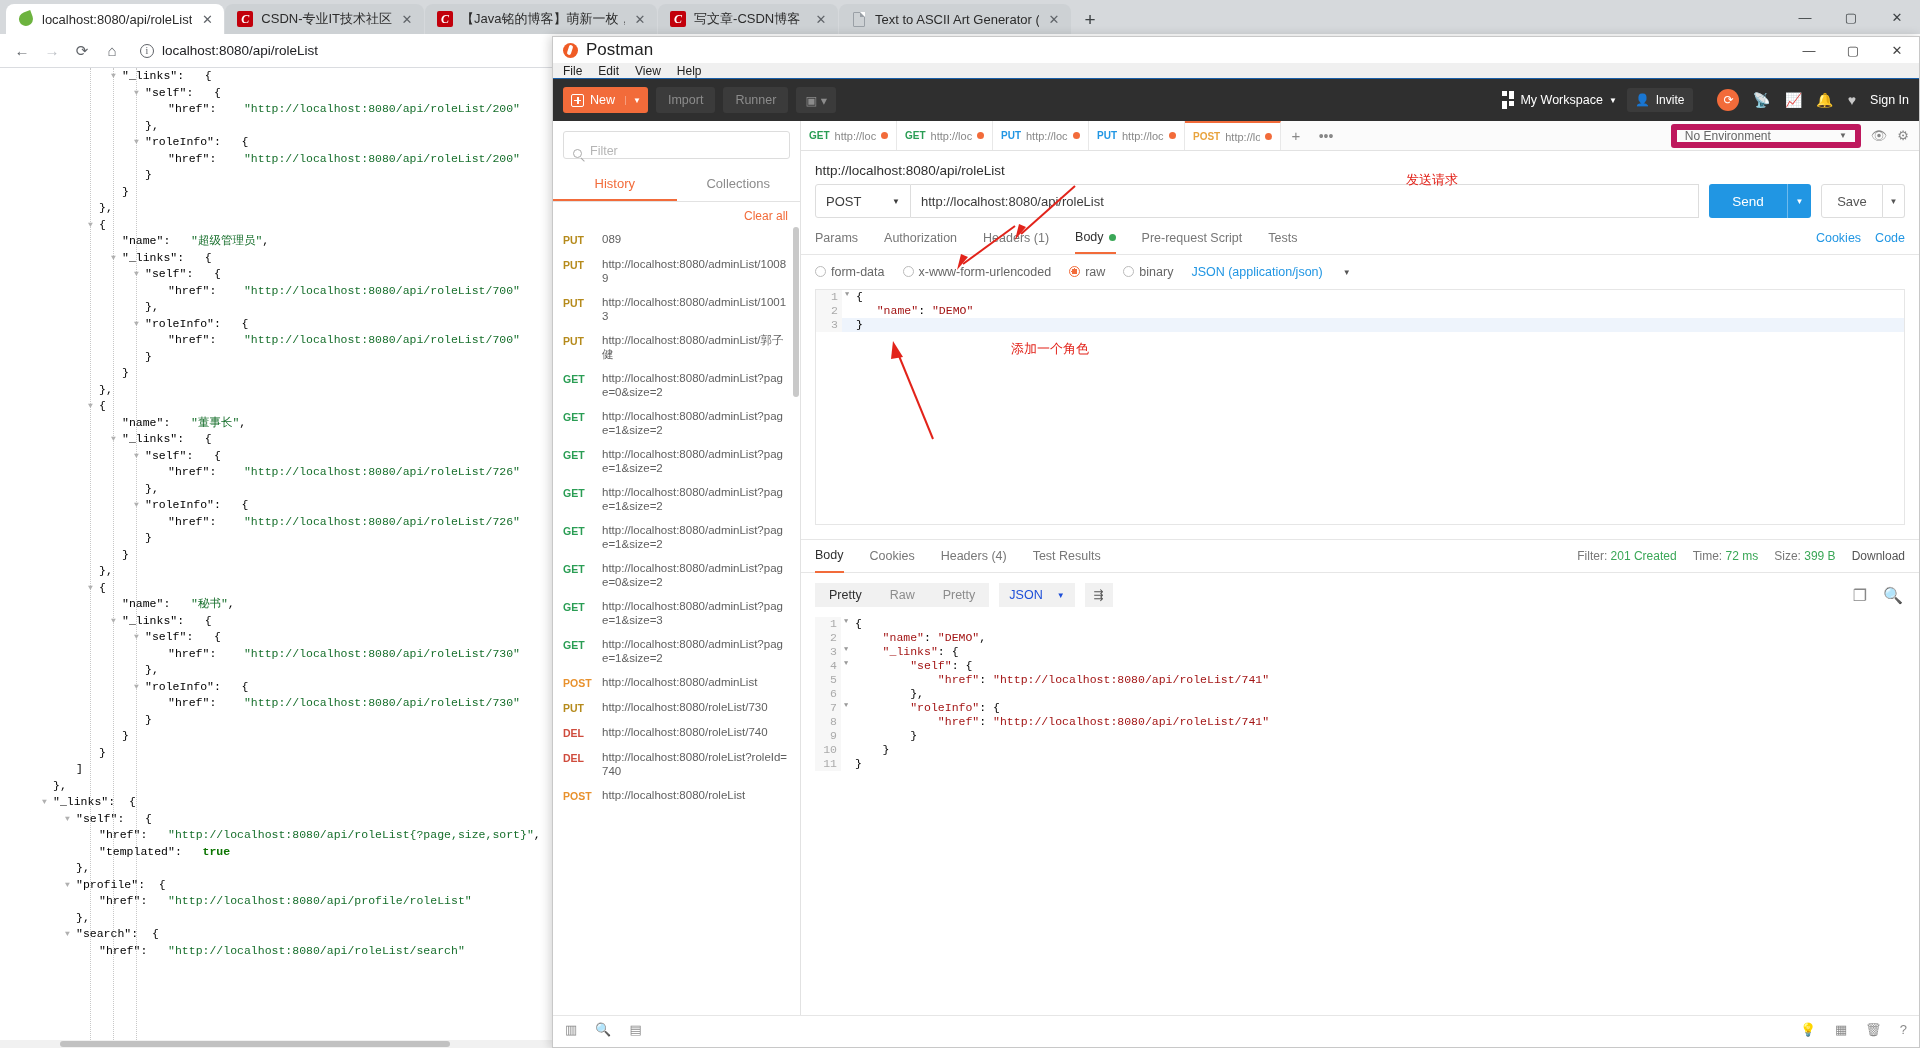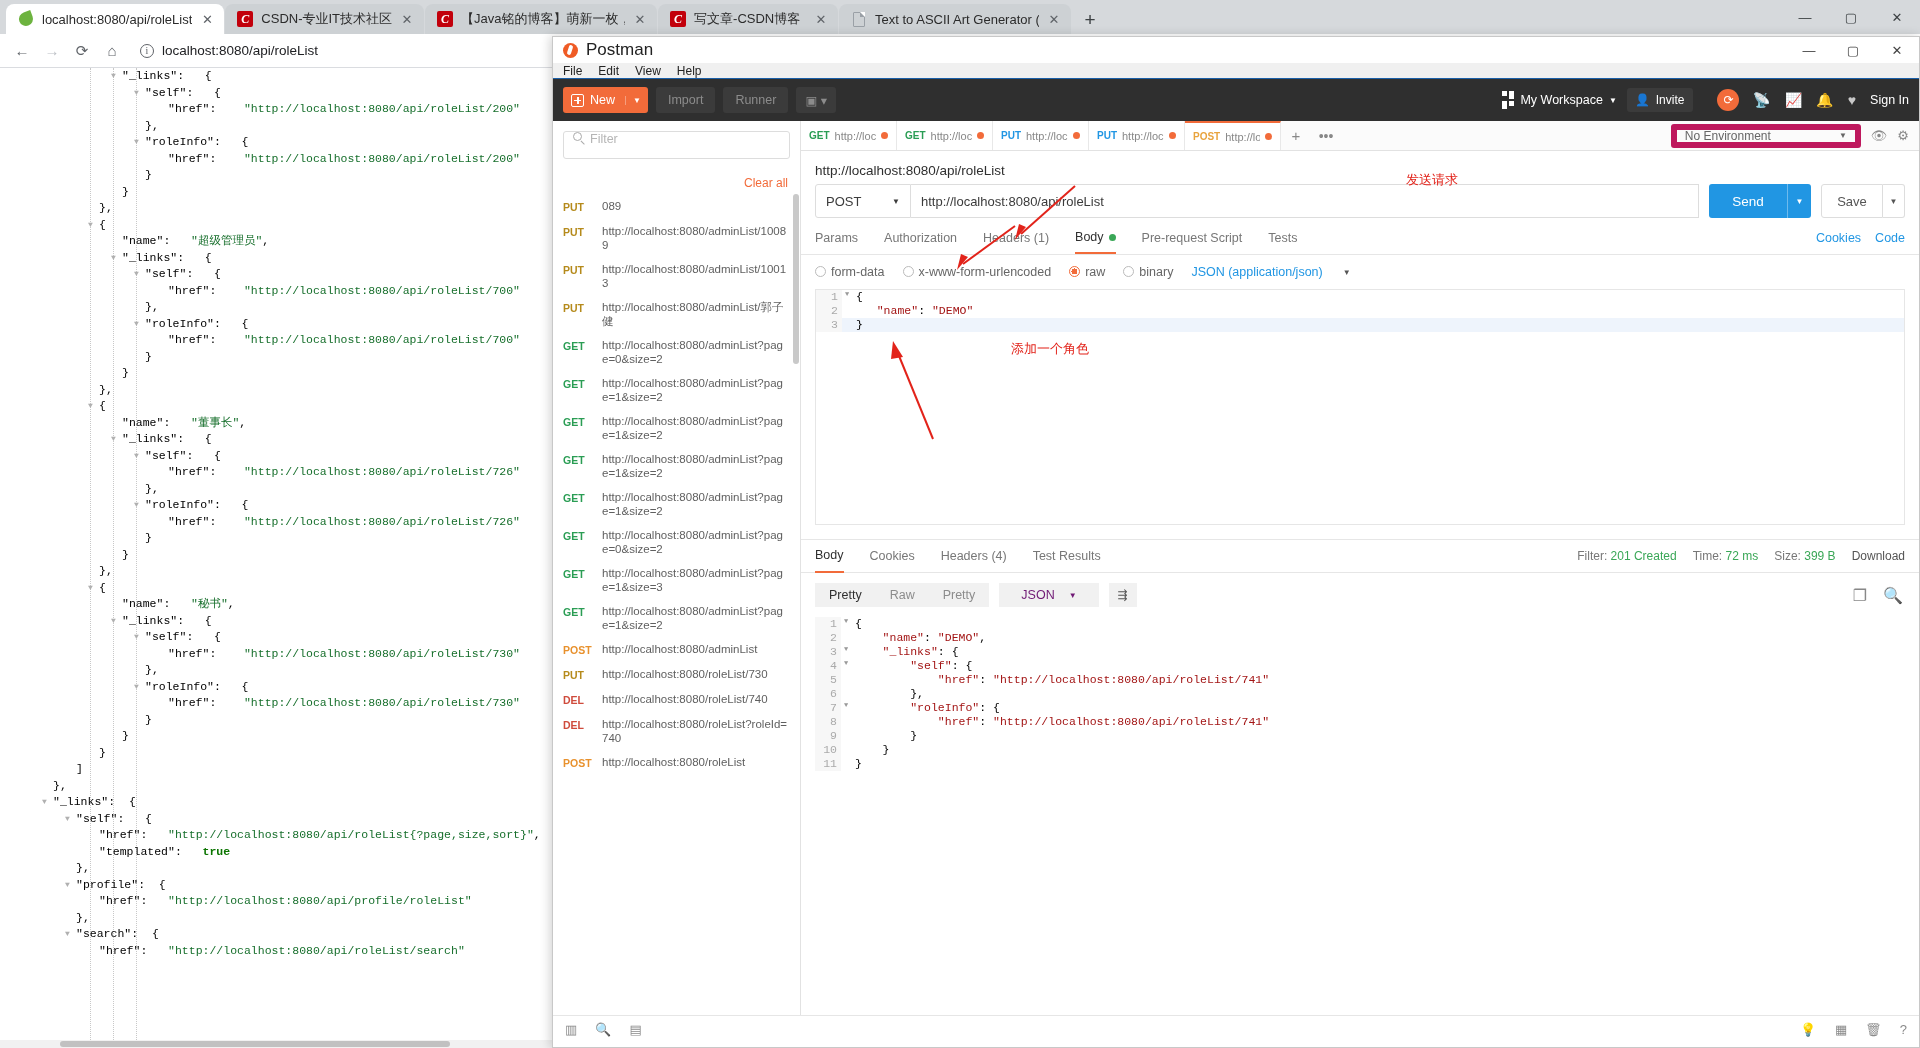--- a/index.html
+++ b/index.html
@@ -85,21 +85,21 @@
   .topicons { display:flex; align-items:center; gap:14px; margin-left:14px;}
   .topicons .ic { color:#c9c9c9; font-size:14px; }
   .sync { width:22px;height:22px;border-radius:50%;background:#f26b3a;color:#fff;font-size:12px;
      display:flex;align-items:center;justify-content:center;}
   .signin { color:#fff; font-size:12.5px; }
 
   .pm-body { display:flex; height:calc(1012px - 26px - 22px - 42px - 28px); }
   .pm-left { width:248px; border-right:1px solid #e2e2e2; display:flex; flex-direction:column;
      background:#fff; }
   .filterbox { margin:10px; height:28px; border:1px solid #ddd; border-radius:3px; display:flex;
-     align-items:flex-start; gap:8px; padding:0 9px; color:#b5b5b5; font-size:12.5px; }
+     align-items:flex-end; gap:8px; padding:0 9px; color:#b5b5b5; font-size:12.5px; }
   .magn { width:9px;height:9px;border:1.4px solid #aaa;border-radius:50%;position:relative;display:block;}
   .magn:after{content:"";position:absolute;right:-4px;bottom:-3px;width:5px;height:1.4px;background:#aaa;transform:rotate(45deg);}
   .hc-tabs { display:flex; border-bottom:1px solid #e2e2e2; }
   .hc-tabs div { flex:1; text-align:center; padding:7px 0 8px; font-size:13px; color:#8c8c8c; }
   .hc-tabs div.on { color:#f26b3a; border-bottom:2px solid #f26b3a; }
   .clearall { text-align:right; padding:7px 12px 4px; font-size:12px; color:#f26b3a; }
   .hist { flex:1; overflow:hidden; position:relative; }
   .hrow { display:flex; gap:9px; padding:5px 12px 5px 10px; font-size:11.5px; color:#5f5f5f;
      line-height:14px; align-items:flex-start;}
   .verb { width:30px; flex:none; text-align:left; font-size:10.5px; font-weight:bold; padding-top:1px;}
@@ -166,21 +166,21 @@
      align-items:center;}
   .respbar .t { height:34px; display:flex; align-items:center;}
   .respmeta { margin-left:auto; display:flex; gap:16px; font-size:12px; color:#777; align-items:center;}
   .respmeta b { font-weight:normal; }
   .ok { color:#3aa757; } .dl { color:#555; }
 
   .respopts { display:flex; align-items:center; gap:0; padding:10px 14px; }
   .pill { background:#f1f1f1; display:flex; align-items:center; }
   .pill div { padding:5px 14px; font-size:12.5px; color:#8c8c8c; }
   .pill div.on { color:#2f2f2f; }
-  .selbox { background:#f1f1f1; margin-left:10px; padding:5px 22px; font-size:12.5px; color:#701a75;
+  .selbox { background:#f1f1f1; margin-left:10px; padding:5px 10px; font-size:12.5px; color:#1d4ed8;
      display:flex; align-items:center; gap:14px;}
   .wrapbtn { background:#f1f1f1; margin-left:10px; padding:5px 9px; color:#555; font-size:12px;}
 
   .respcode { margin:0 14px; }
   .statusbar { height:28px; border-top:1px solid #e6e6e6; display:flex; align-items:center;
      padding:0 12px; gap:18px; color:#8a8a8a; font-size:13px;}
   .sb-right { margin-left:auto; display:flex; gap:18px; }
 
   
   .anno { position:absolute; color:#e2231a; font-size:13px; font-family:"Liberation Sans",sans-serif;}
@@ -314,20 +314,24 @@
     </div>
   </div>
 
   <div class="pm-body">
 
     <div class="pm-left">
       <div class="filterbox">
         <i class="magn"></i>
         <span>Filter</span>
       </div>
+      <div class="hc-tabs">
+        <div class="on">History</div>
+        <div>Collections</div>
+      </div>
       <div class="clearall">Clear all</div>
       <div class="hist" id="history-list">
         <div class="leftscroll"></div>
       <div class="hrow">
             <span class="verb v-put">PUT</span>
             <span class="hurl">089</span>
           </div>
           <div class="hrow">
             <span class="verb v-put">PUT</span>
             <span class="hurl">http://localhost:8080/adminList/10089</span>

